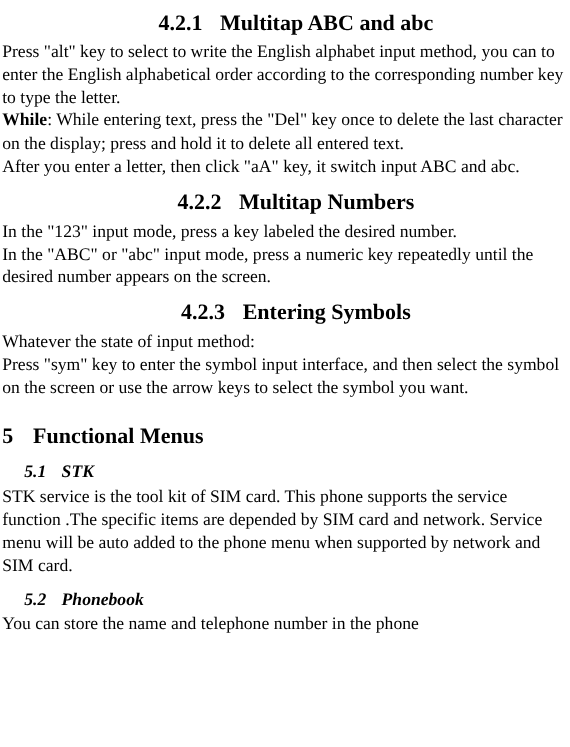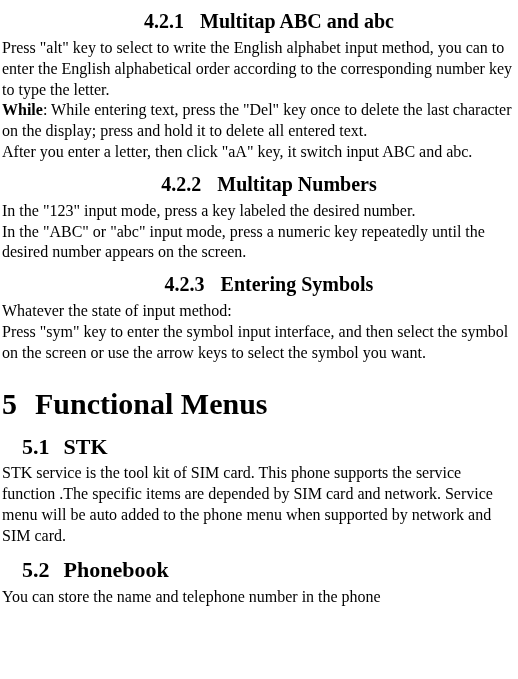--- a/index.html
+++ b/index.html
@@ -20,32 +20,33 @@
       font-size: 20px;
       font-weight: bold;
       margin: 8px 0 4px 20px;
       text-align: center;
     }
     .h3 .num {
       display: inline-block;
       margin-right: 16px;
     }
     .h1 {
-      font-size: 30px;
+      font-size: 20px;
       font-weight: bold;
       margin: 20px 0 10px 0;
     }
     .h1 .num {
       display: inline-block;
       margin-right: 18px;
     }
     .h2 {
-      font-size: 22px;
+      font-size: 16px;
       font-weight: bold;
       margin: 10px 0 2px 20px;
+      font-style: italic;
     }
     .h2 .num {
       display: inline-block;
       margin-right: 14px;
     }
     p {
       font-size: 16px;
       margin: 0;
       text-align: left;
     }

